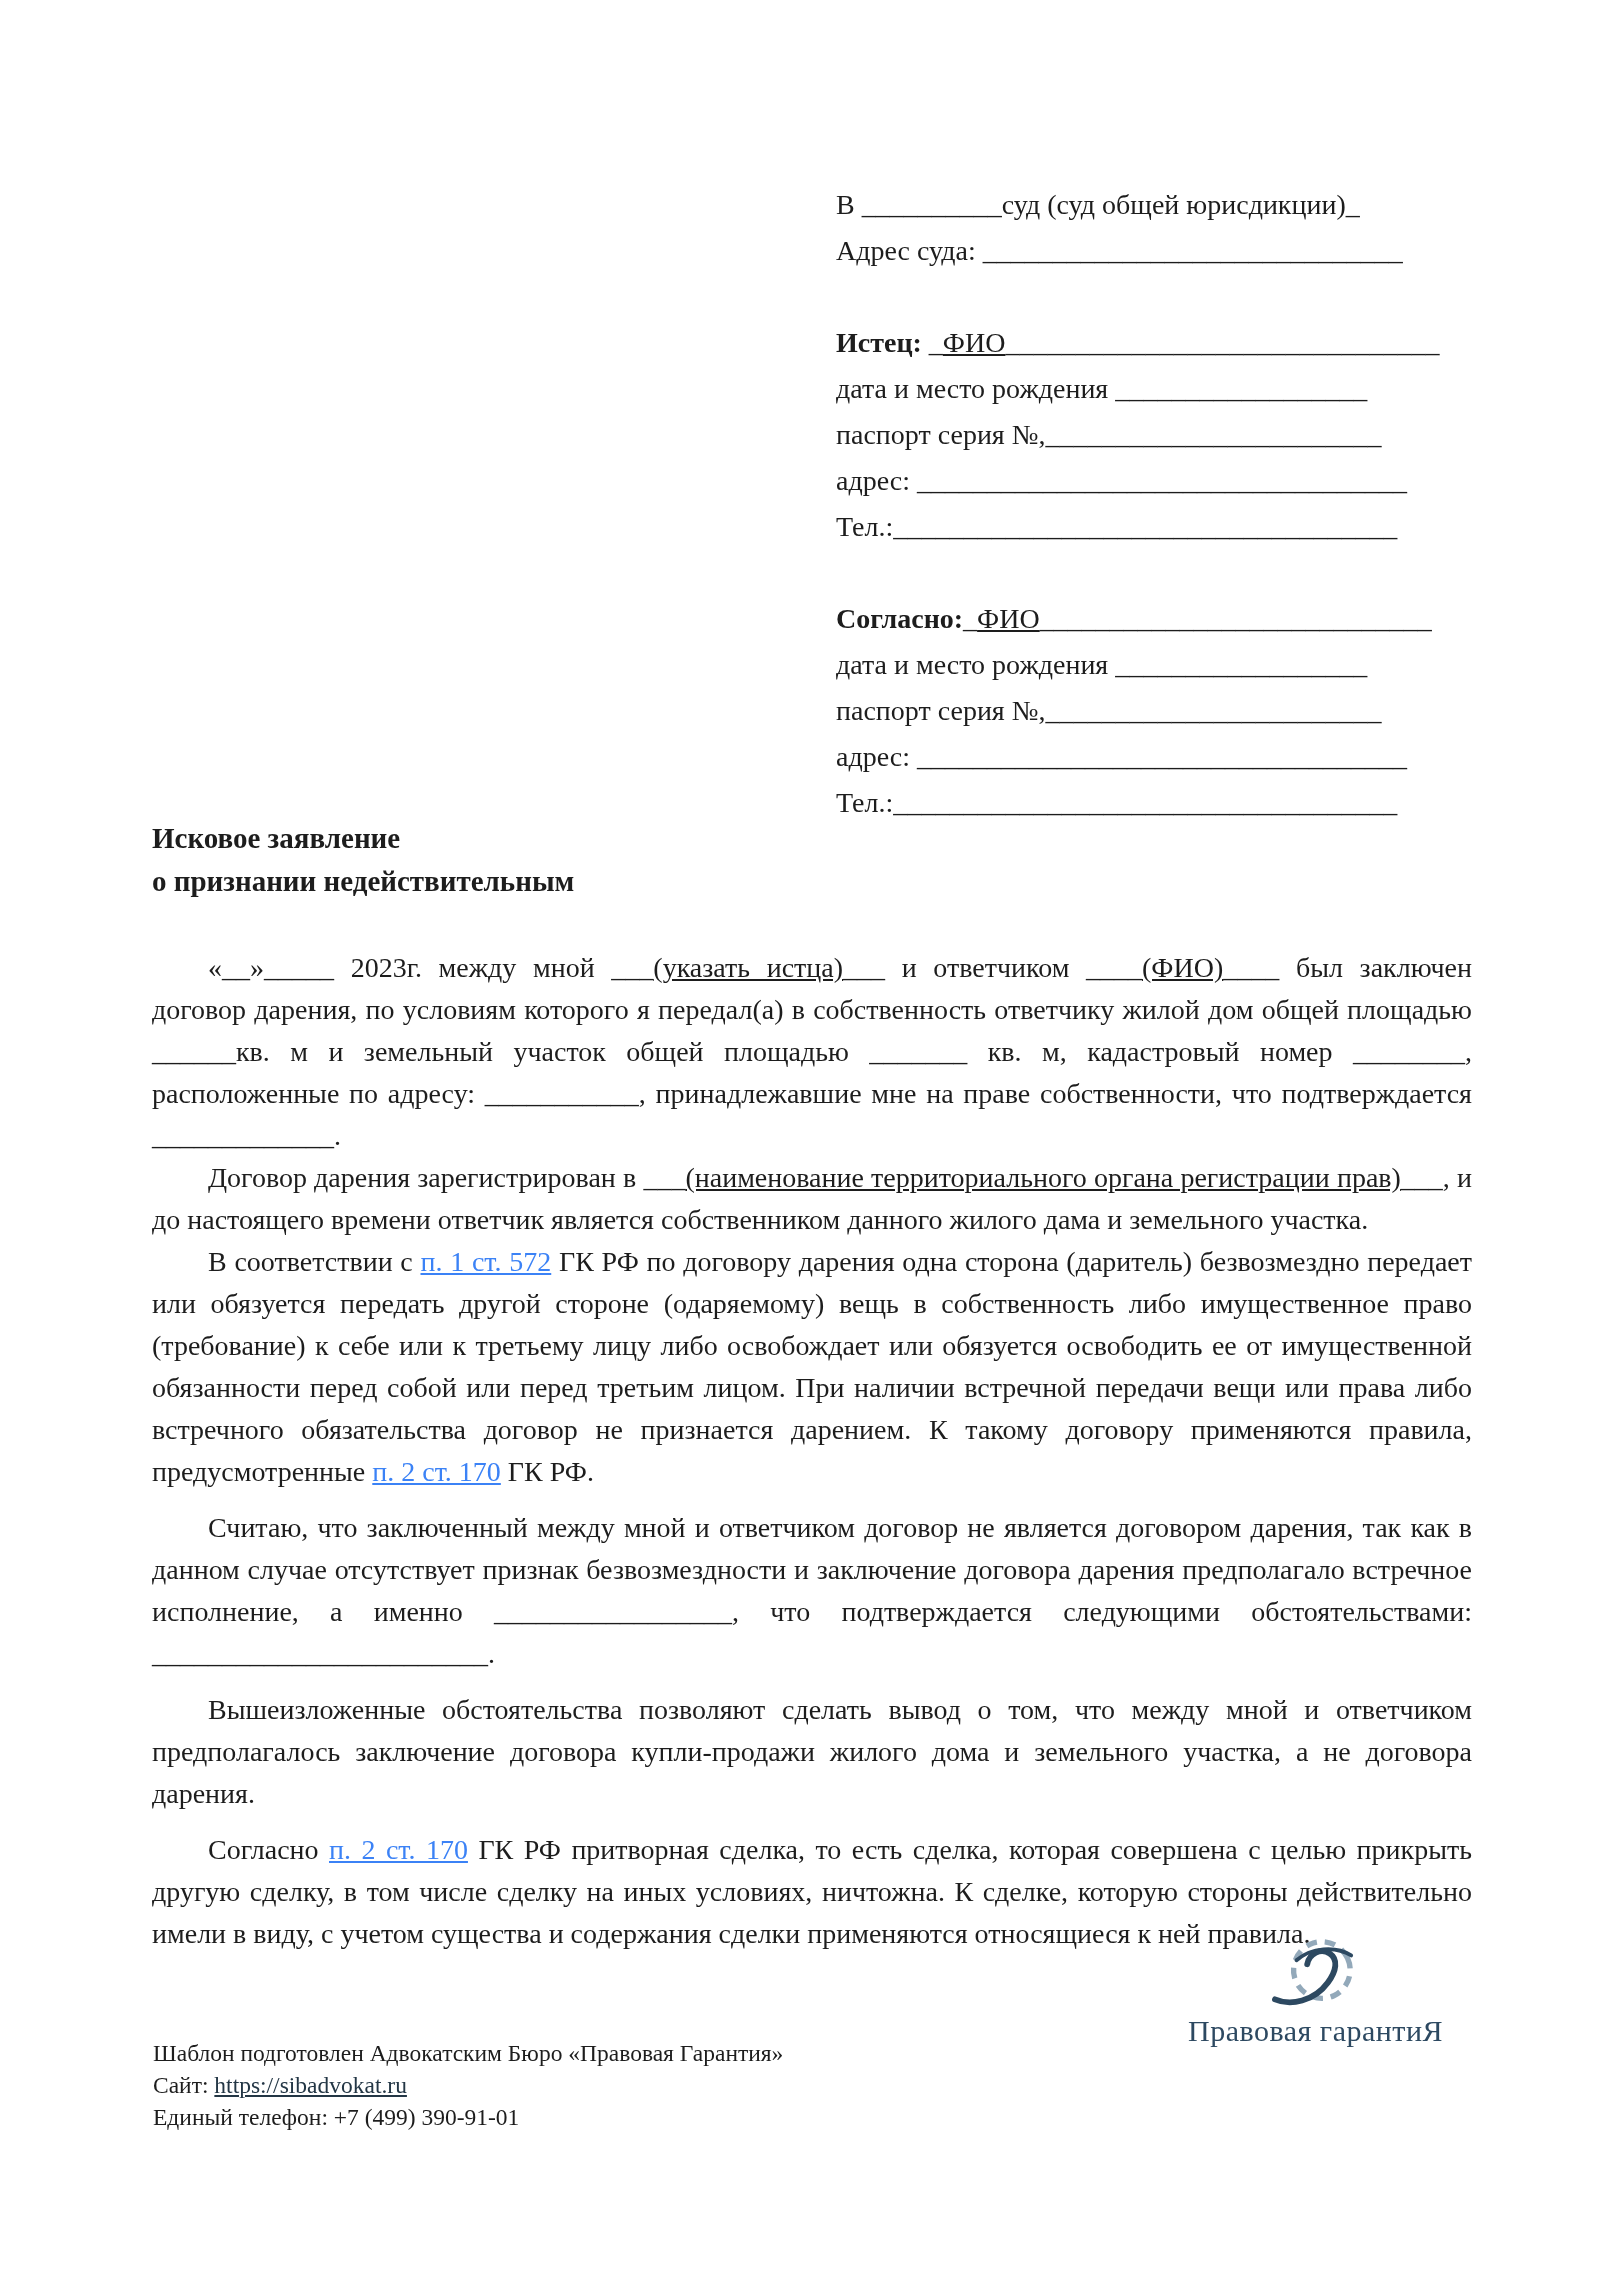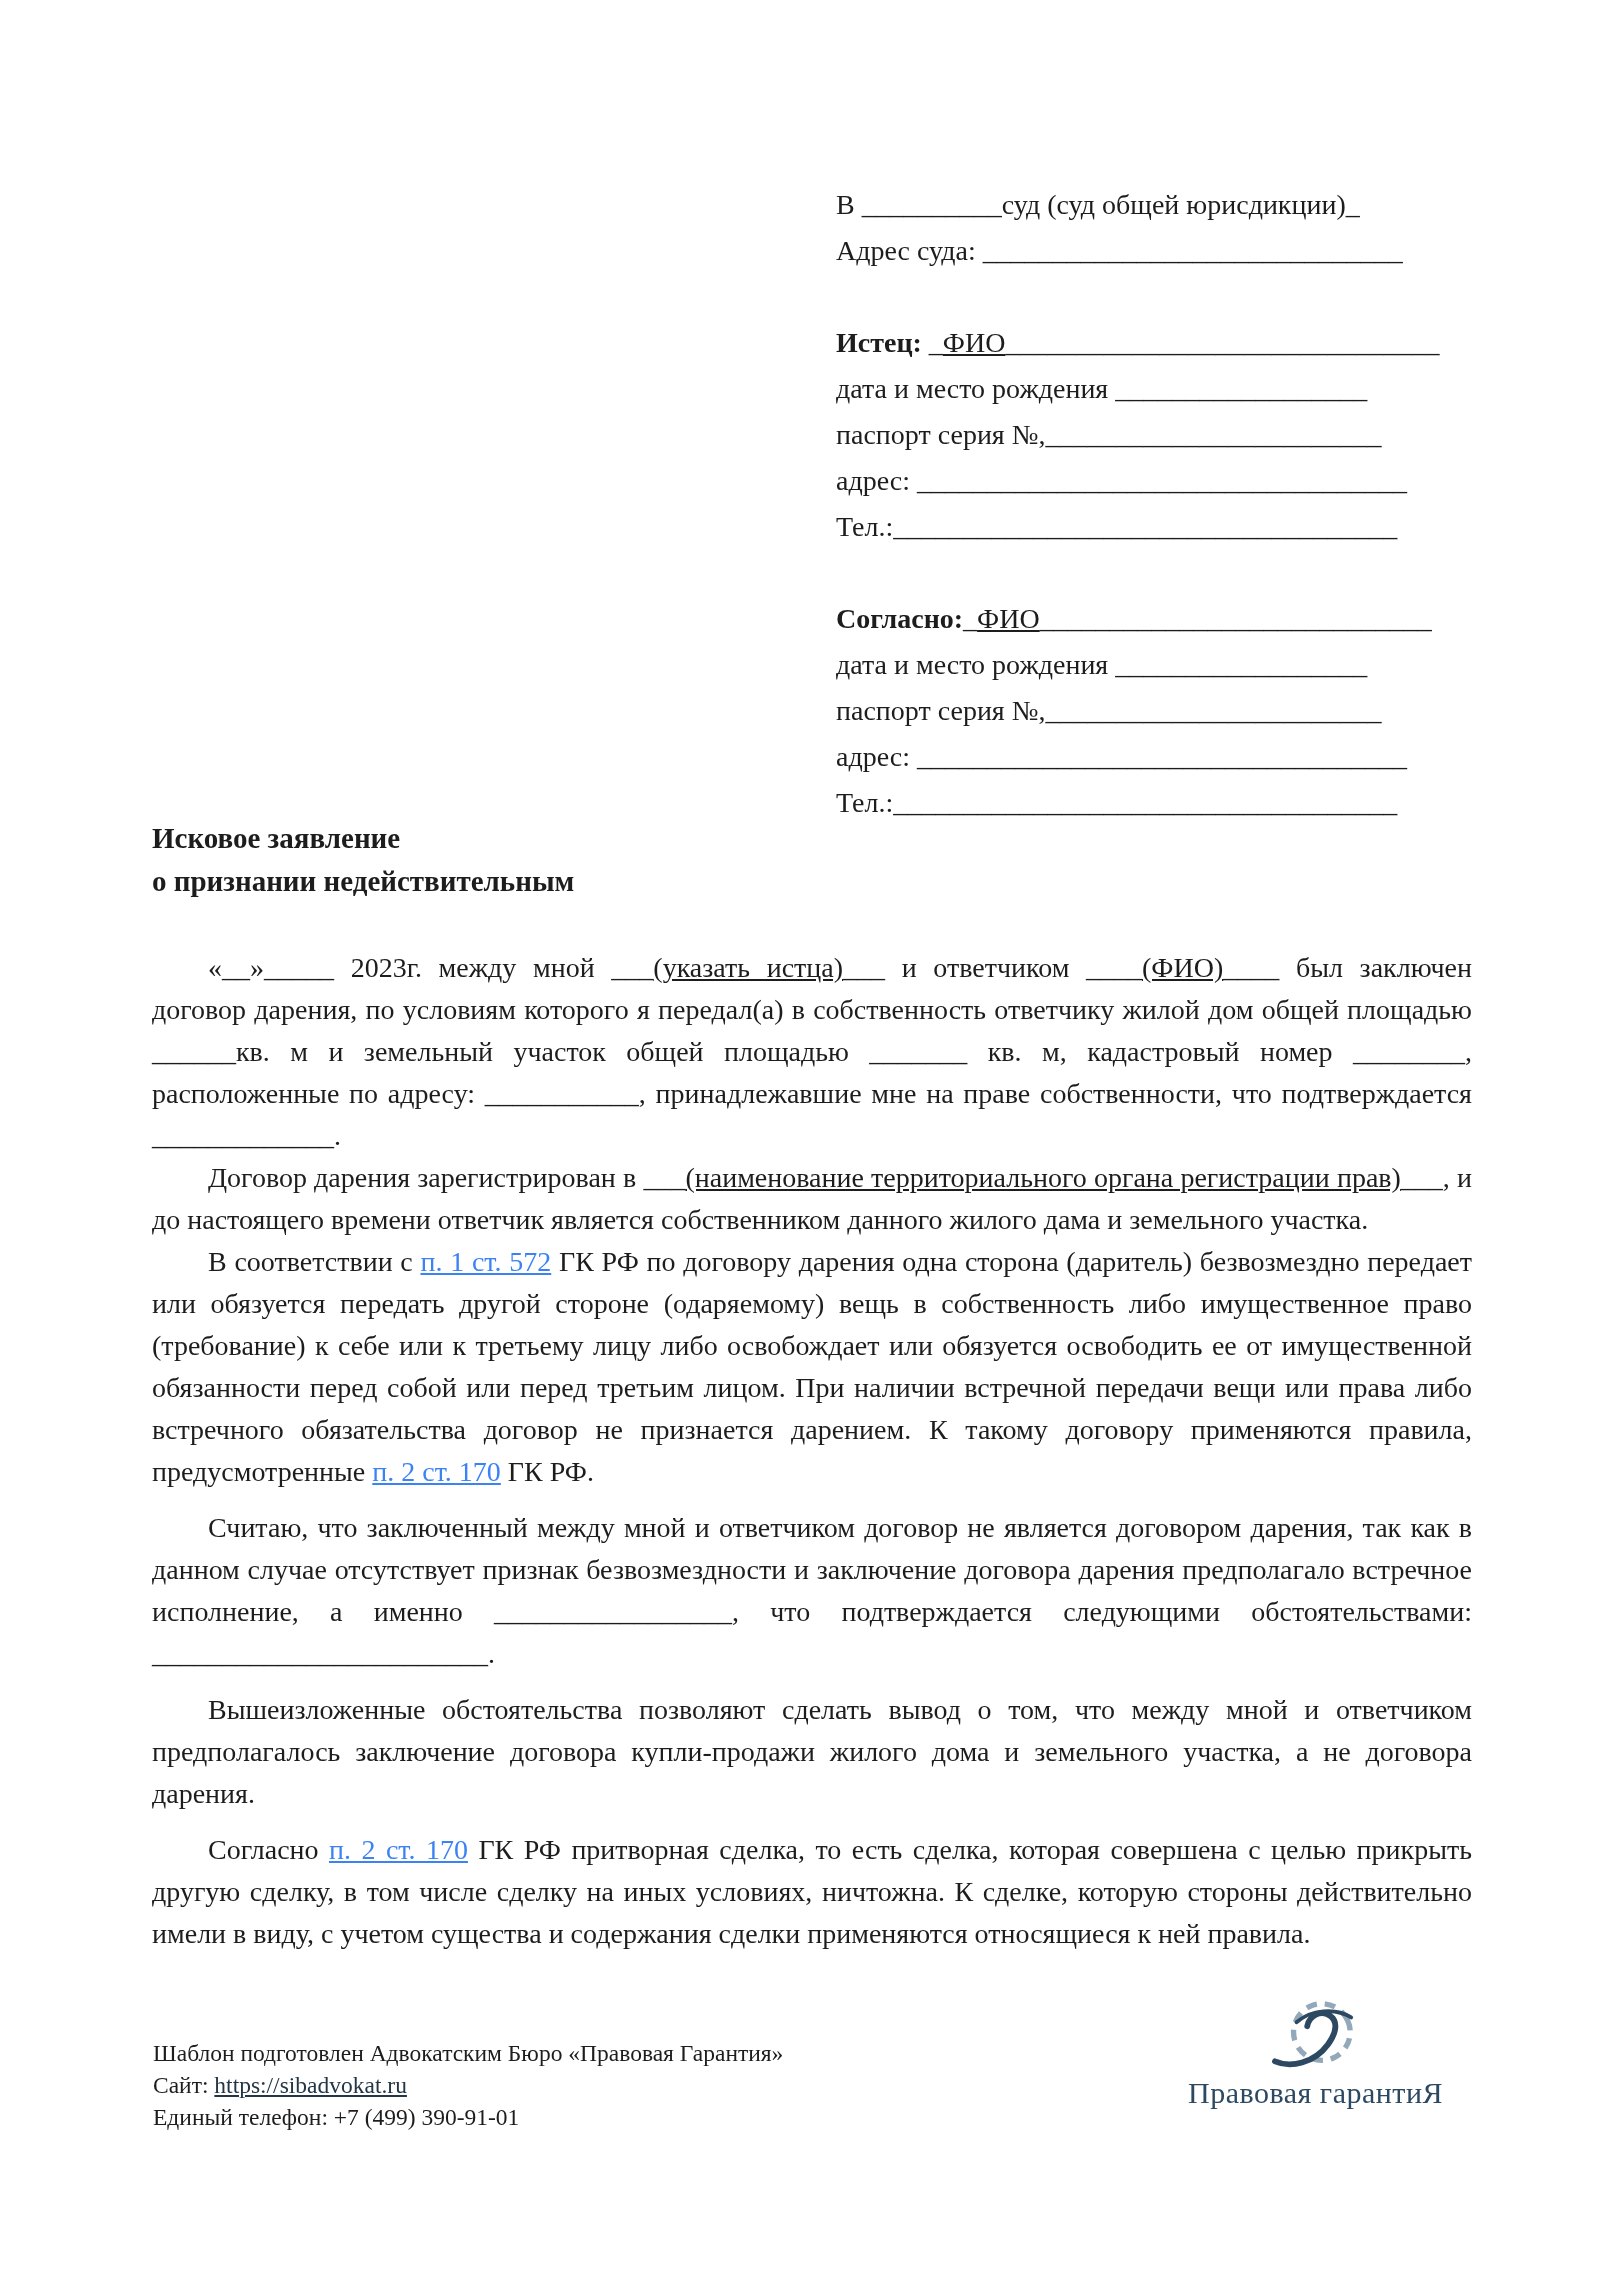--- a/index.html
+++ b/index.html
@@ -42,21 +42,21 @@
     text-decoration:underline;
     cursor:pointer;
   }
   
   .footer {
     position:absolute; left:153px; top:2037px;
     font-size:23.5px; line-height:32px;
   }
   .site-link { color:#233645; text-decoration:underline; cursor:pointer; }
   .logo {
-    position:absolute; left:1176px; top:1993px; width:279px;
+    position:absolute; left:1176px; top:1931px; width:279px;
     text-align:center;
   }
   .logo-icon { display:block; margin:0 auto; }
   .logo-text {
     display:block;
     font-size:30px; line-height:35px;
     color:#2d4961; letter-spacing:0.5px;
     white-space:nowrap;
   }
 </style>

